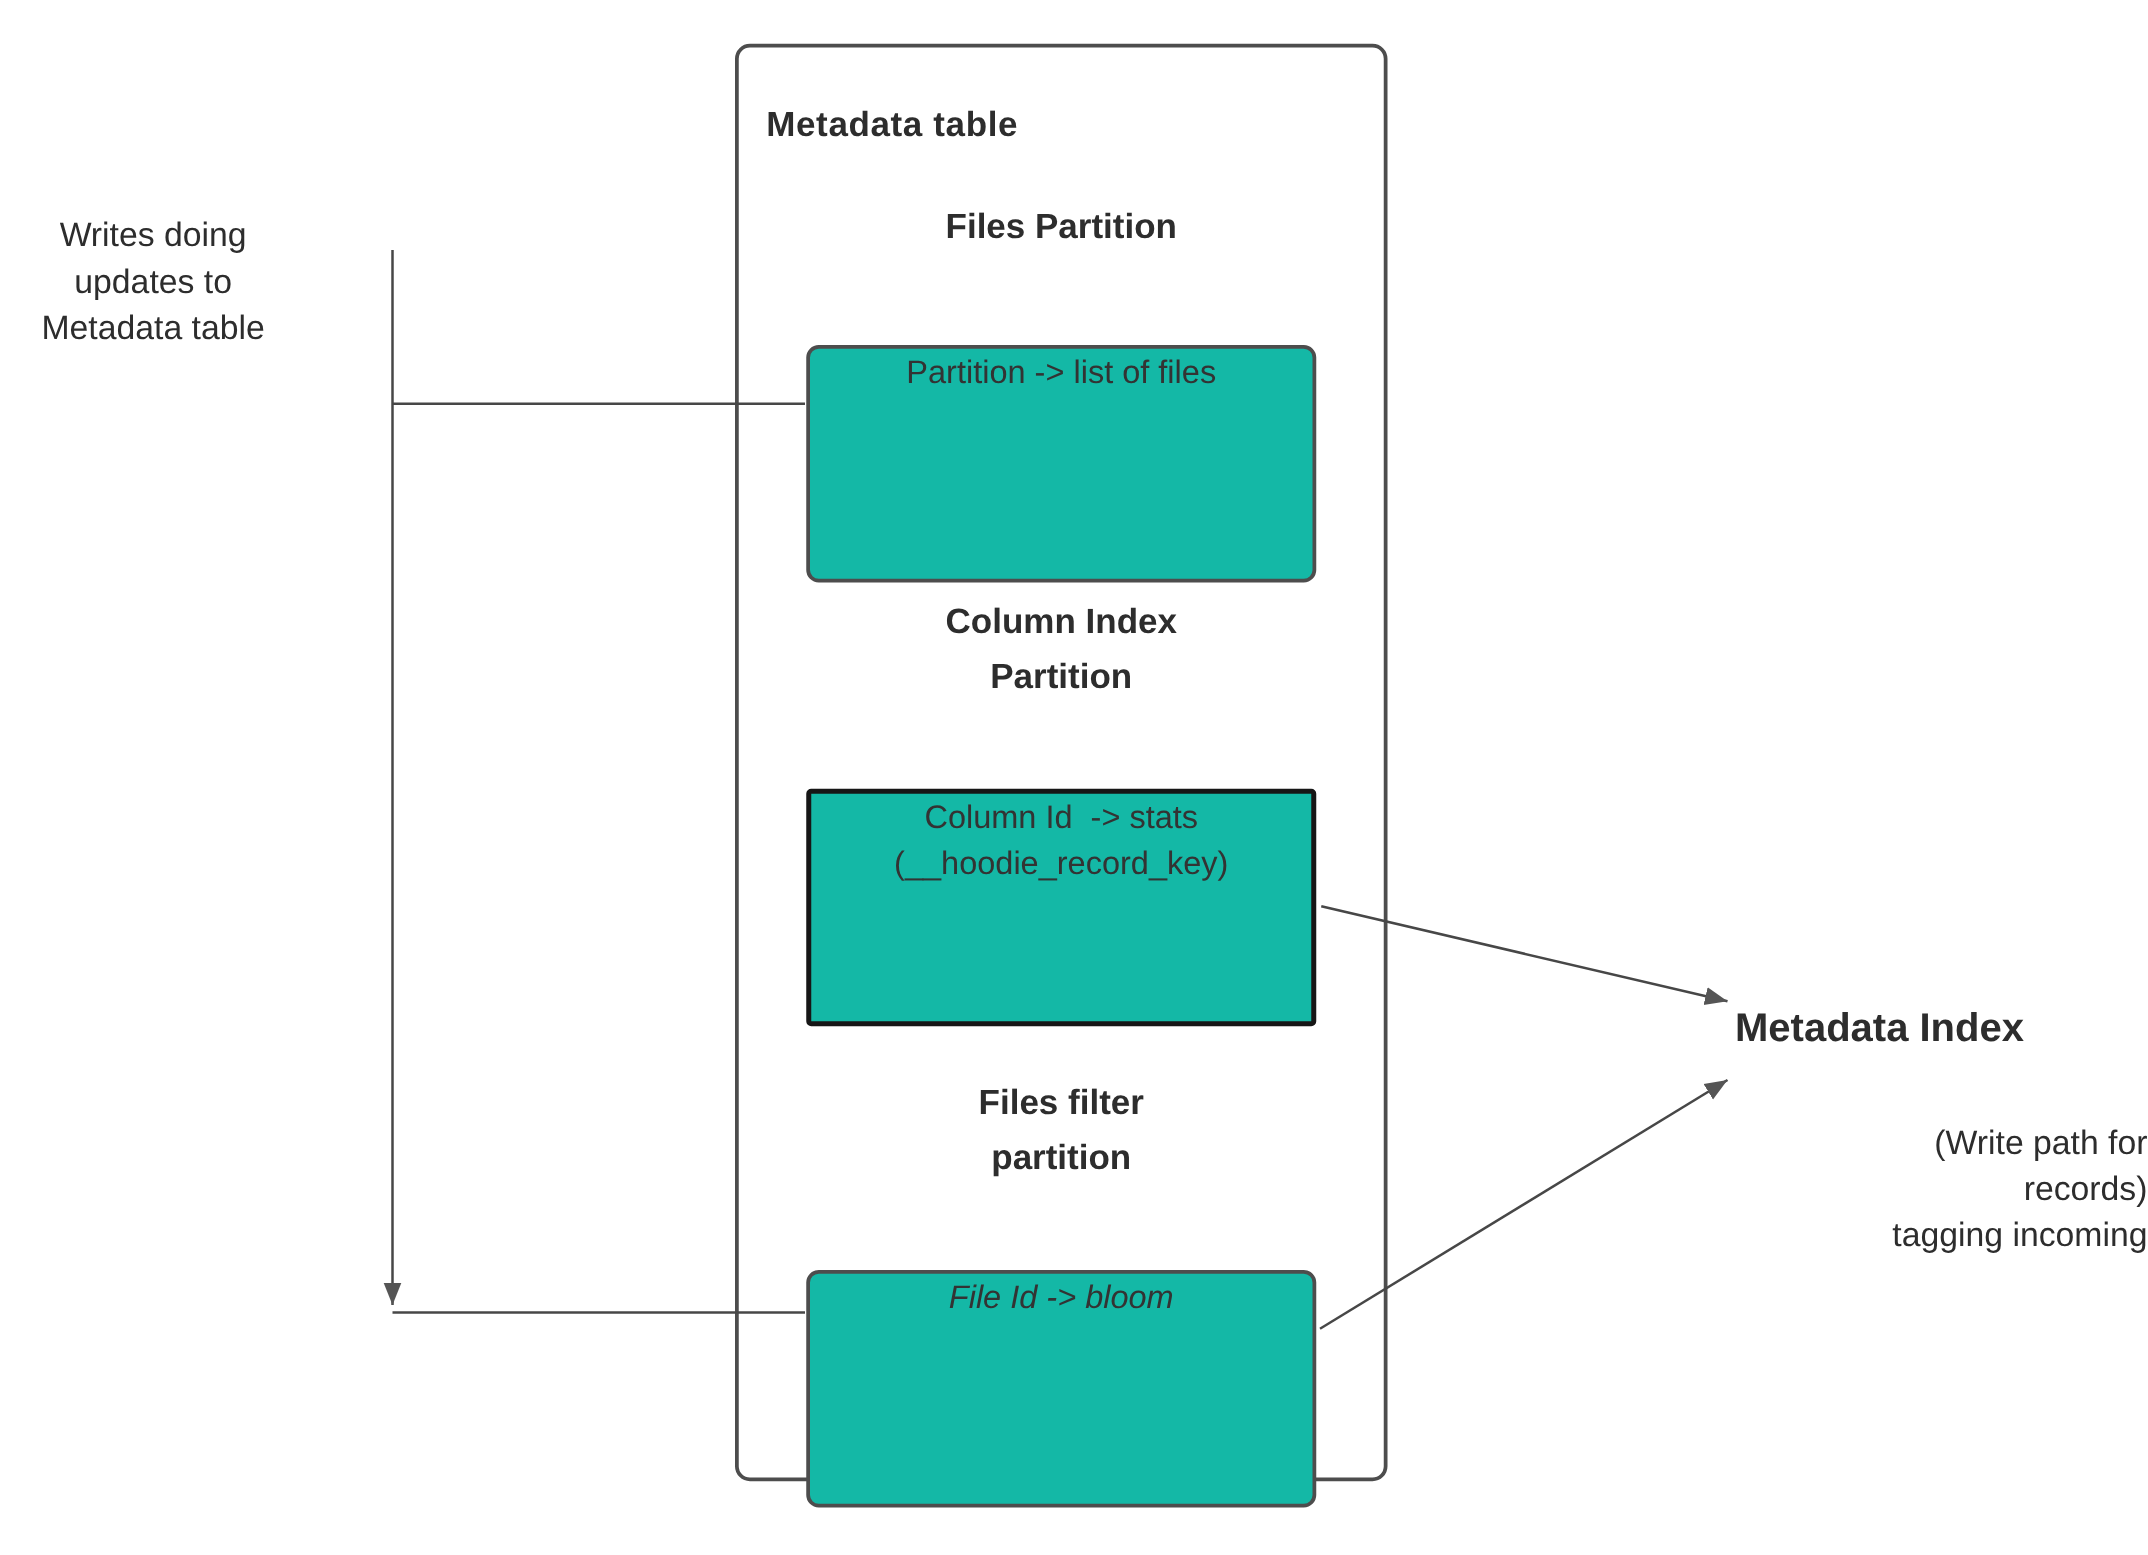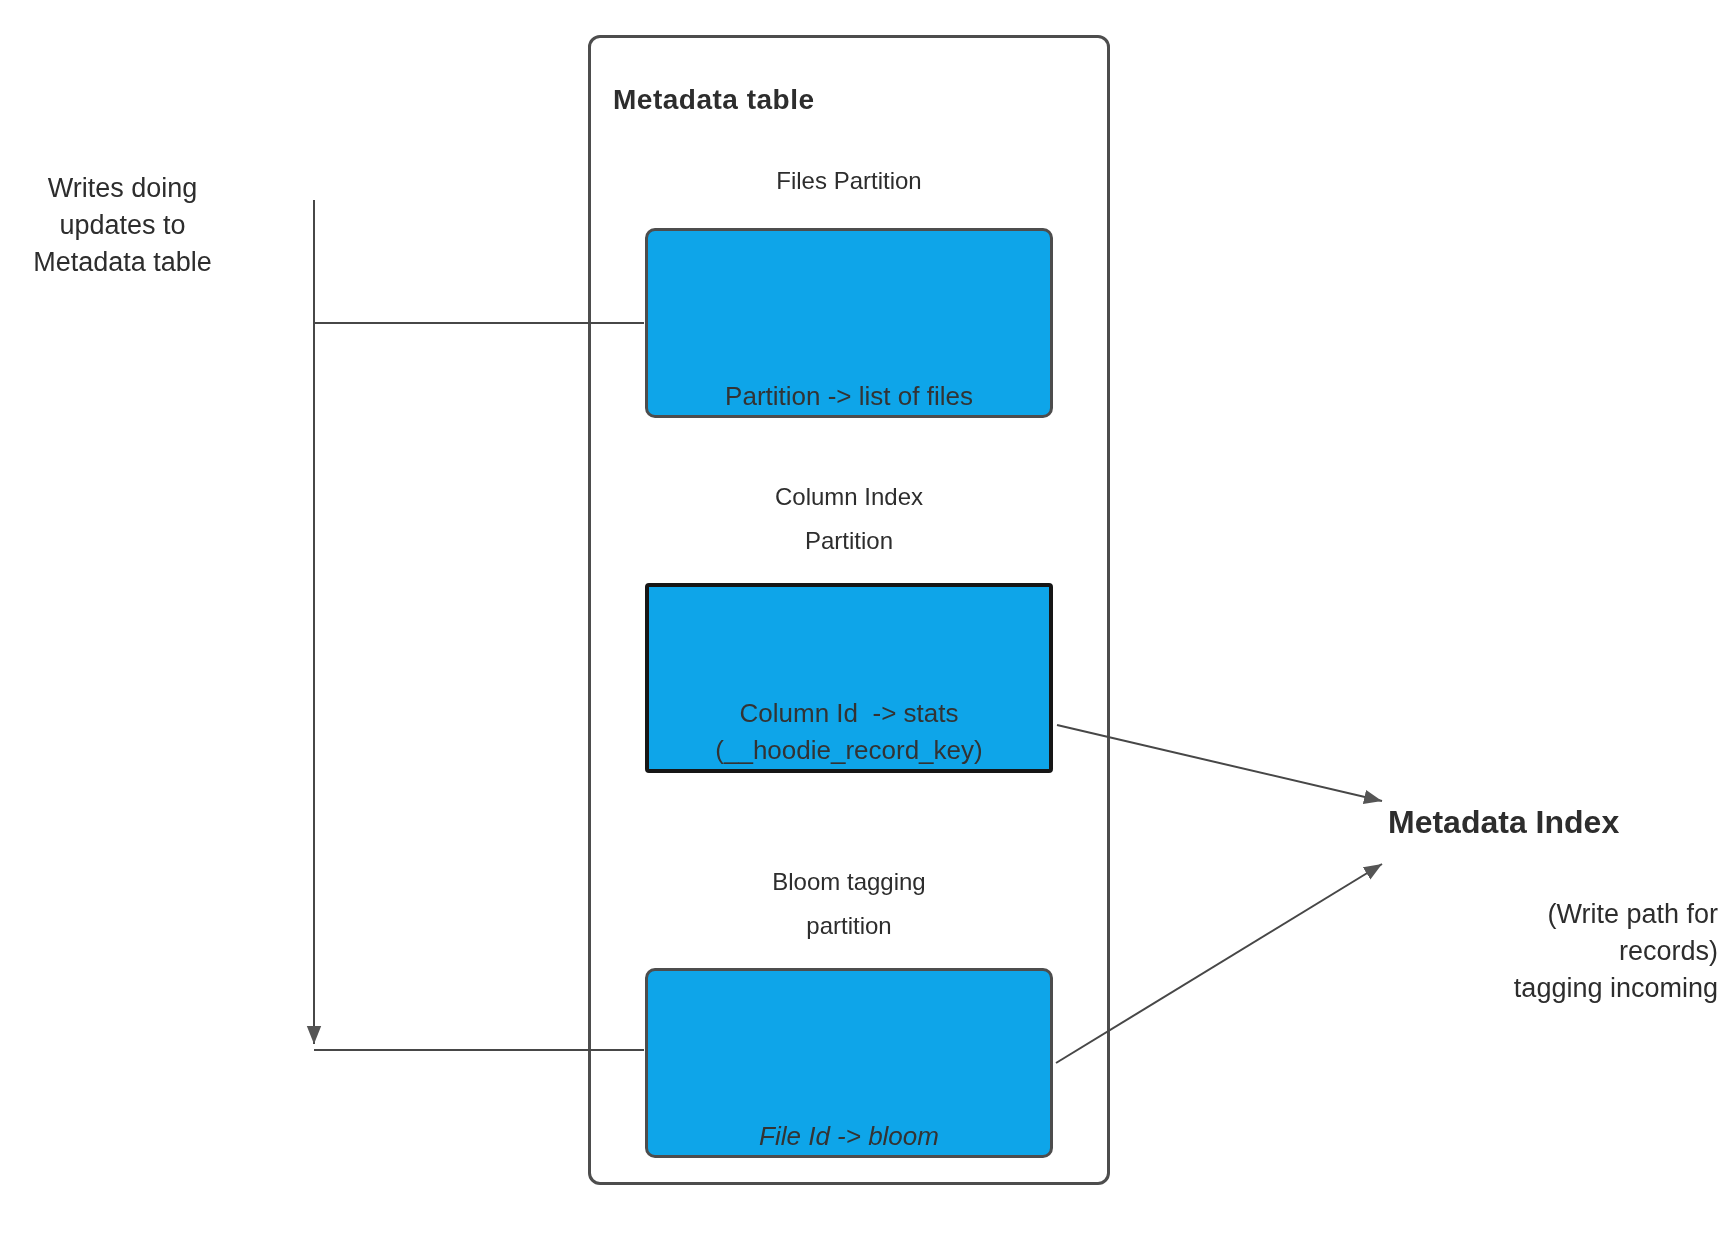--- a/index.html
+++ b/index.html
@@ -19,31 +19,31 @@
     position:absolute;left:588px;top:35px;width:522px;height:1150px;
     border:3px solid #4d4d4d;border-radius:12px;box-sizing:border-box;
     background:#ffffff;z-index:1;
   }
   .container-title{
     position:absolute;left:613px;top:84px;
     font-size:28px;font-weight:bold;z-index:2;letter-spacing:0.5px;
   }
   .section-heading{
     position:absolute;left:645px;width:408px;text-align:center;
-    font-size:24px;font-weight:normal;line-height:44px;z-index:2;
+    font-size:28px;font-weight:bold;line-height:44px;z-index:2;
   }
   .heading-files{top:163px;line-height:36px;}
   .heading-colstats{top:475px;}
   .heading-bloom{top:860px;}
   .box{
     position:absolute;left:645px;width:408px;height:190px;
     border:3px solid #4d4d4d;border-radius:10px;box-sizing:border-box;
-    background:#0ea5e9;z-index:2;
-    display:flex;flex-direction:column;align-items:center;justify-content:flex-end;
-    font-size:26px;line-height:37px;color:#333333;text-align:center;
+    background:#14b8a6;z-index:2;
+    display:flex;flex-direction:column;align-items:center;justify-content:flex-start;
+    font-size:26px;line-height:37px;color:#333333;text-align:center;margin-top:48px;
   }
   .box div{white-space:pre-wrap;}
   .box-files{top:228px;}
   .box-colstats{top:583px;border:4px solid #161616;border-radius:4px;}
   .box-bloom{top:968px;font-style:italic;}
   .left-note{
     position:absolute;left:10px;top:170px;width:225px;text-align:center;
     font-size:27px;line-height:37px;z-index:2;
   }
   .index-title{
@@ -92,21 +92,21 @@
   <div class="section-heading heading-colstats">
     <div>Column Index</div>
     <div>Partition</div>
   </div>
   <div class="box box-colstats">
     <div>Column Id  -&gt; stats</div>
     <div>(__hoodie_record_key)</div>
   </div>
 
   <div class="section-heading heading-bloom">
-    <div>Bloom tagging</div>
+    <div>Files filter</div>
     <div>partition</div>
   </div>
   <div class="box box-bloom">
     <div>File Id -&gt; bloom</div>
   </div>
 
   <div class="index-title">Metadata Index</div>
   <div class="index-subtitle">
     <div>(Write path for</div>
     <div>records)</div>

